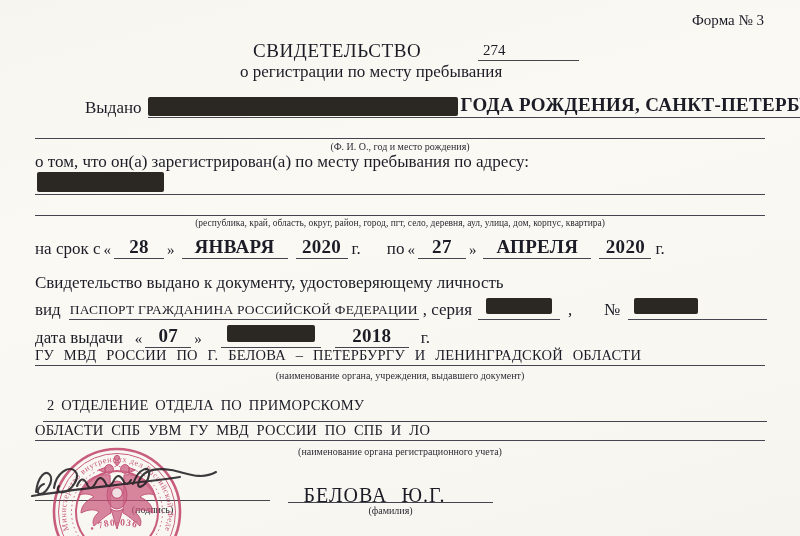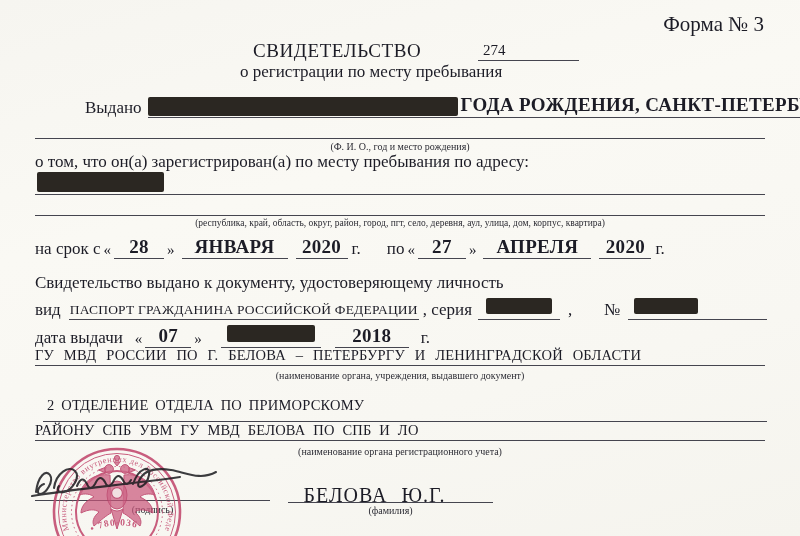--- a/index.html
+++ b/index.html
@@ -21,21 +21,21 @@
   .q{font-size:15px;margin:0 3px;}
   .title-main{font-size:19px;letter-spacing:.6px;}
   .title-sub{font-size:17px;}
   svg text{font-family:"Liberation Serif","DejaVu Serif",serif;}
 </style>
 </head>
 <body>
 
 <div class="page">
 
-  <div class="abs" style="top:12px;right:36px;font-size:21px;">Форма № 3</div>
+  <div class="abs" style="top:12px;right:36px;font-size:15px;">Форма № 3</div>
 
   <div class="abs title-main" style="left:253px;top:40px;">СВИДЕТЕЛЬСТВО</div>
   <div class="abs rule" style="left:478px;top:42px;width:96px;padding:0 0 1px 5px;font-size:15px;">274</div>
   <div class="abs title-sub" style="left:240px;top:62px;">о регистрации по месту пребывания</div>
 
   <div class="abs flexrow" style="left:85px;top:94px;right:36px;">
     <span class="lbl">Выдано</span>
     <span class="flexrow rule" style="flex:1;margin-left:6px;padding-bottom:1px;">
       <span class="redact" style="width:310px;height:19px;"></span>
       <span class="bval" style="margin-left:3px;">ГОДА РОЖДЕНИЯ, САНКТ-ПЕТЕРБУРГ</span>
@@ -89,21 +89,21 @@
     <span class="fillcell bval" style="width:74px;margin-left:14px;">2018</span>
     <span class="lbl" style="margin-left:12px;">г.</span>
   </div>
 
   <div class="abs rule caps" style="left:35px;top:347px;width:730px;font-size:14.5px;word-spacing:6px;padding-bottom:1px;">ГУ МВД РОССИИ ПО Г. БЕЛОВА – ПЕТЕРБУРГУ И ЛЕНИНГРАДСКОЙ ОБЛАСТИ</div>
   <div class="abs caption" style="left:35px;top:370px;width:730px;">(наименование органа, учреждения, выдавшего документ)</div>
 
   <div class="abs flexrow" style="left:35px;top:397px;right:33px;">
     <span class="fillcell caps" style="flex:1;margin-left:8px;font-size:14.5px;text-align:left;padding:0 0 7px 4px;word-spacing:3px;">2 ОТДЕЛЕНИЕ ОТДЕЛА ПО ПРИМОРСКОМУ</span>
   </div>
-  <div class="abs rule caps" style="left:35px;top:422px;width:730px;font-size:14.5px;word-spacing:4px;padding-bottom:1px;z-index:1;">РАЙОНУ СПБ УВМ ГУ МВД БЕЛОВА ПО СПБ И ЛО</div>
+  <div class="abs rule caps" style="left:35px;top:422px;width:730px;font-size:14.5px;word-spacing:4px;padding-bottom:1px;z-index:1;">ОБЛАСТИ СПБ УВМ ГУ МВД РОССИИ ПО СПБ И ЛО</div>
   <div class="abs caption" style="left:35px;top:446px;width:730px;">(наименование органа регистрационного учета)</div>
 
   <svg class="abs" style="left:50px;top:442px;z-index:2;opacity:.88;" width="134" height="94" viewBox="0 0 134 94">
     <g fill="none" stroke="#c2486e">
       <circle cx="67" cy="70" r="63" stroke-width="2.6"></circle>
       <circle cx="67" cy="70" r="58.5" stroke-width="1"></circle>
       <circle cx="67" cy="70" r="45.5" stroke-width="1" stroke-dasharray="1.5 3"></circle>
       <circle cx="67" cy="70" r="41" stroke-width="2"></circle>
     </g>
     <defs>

